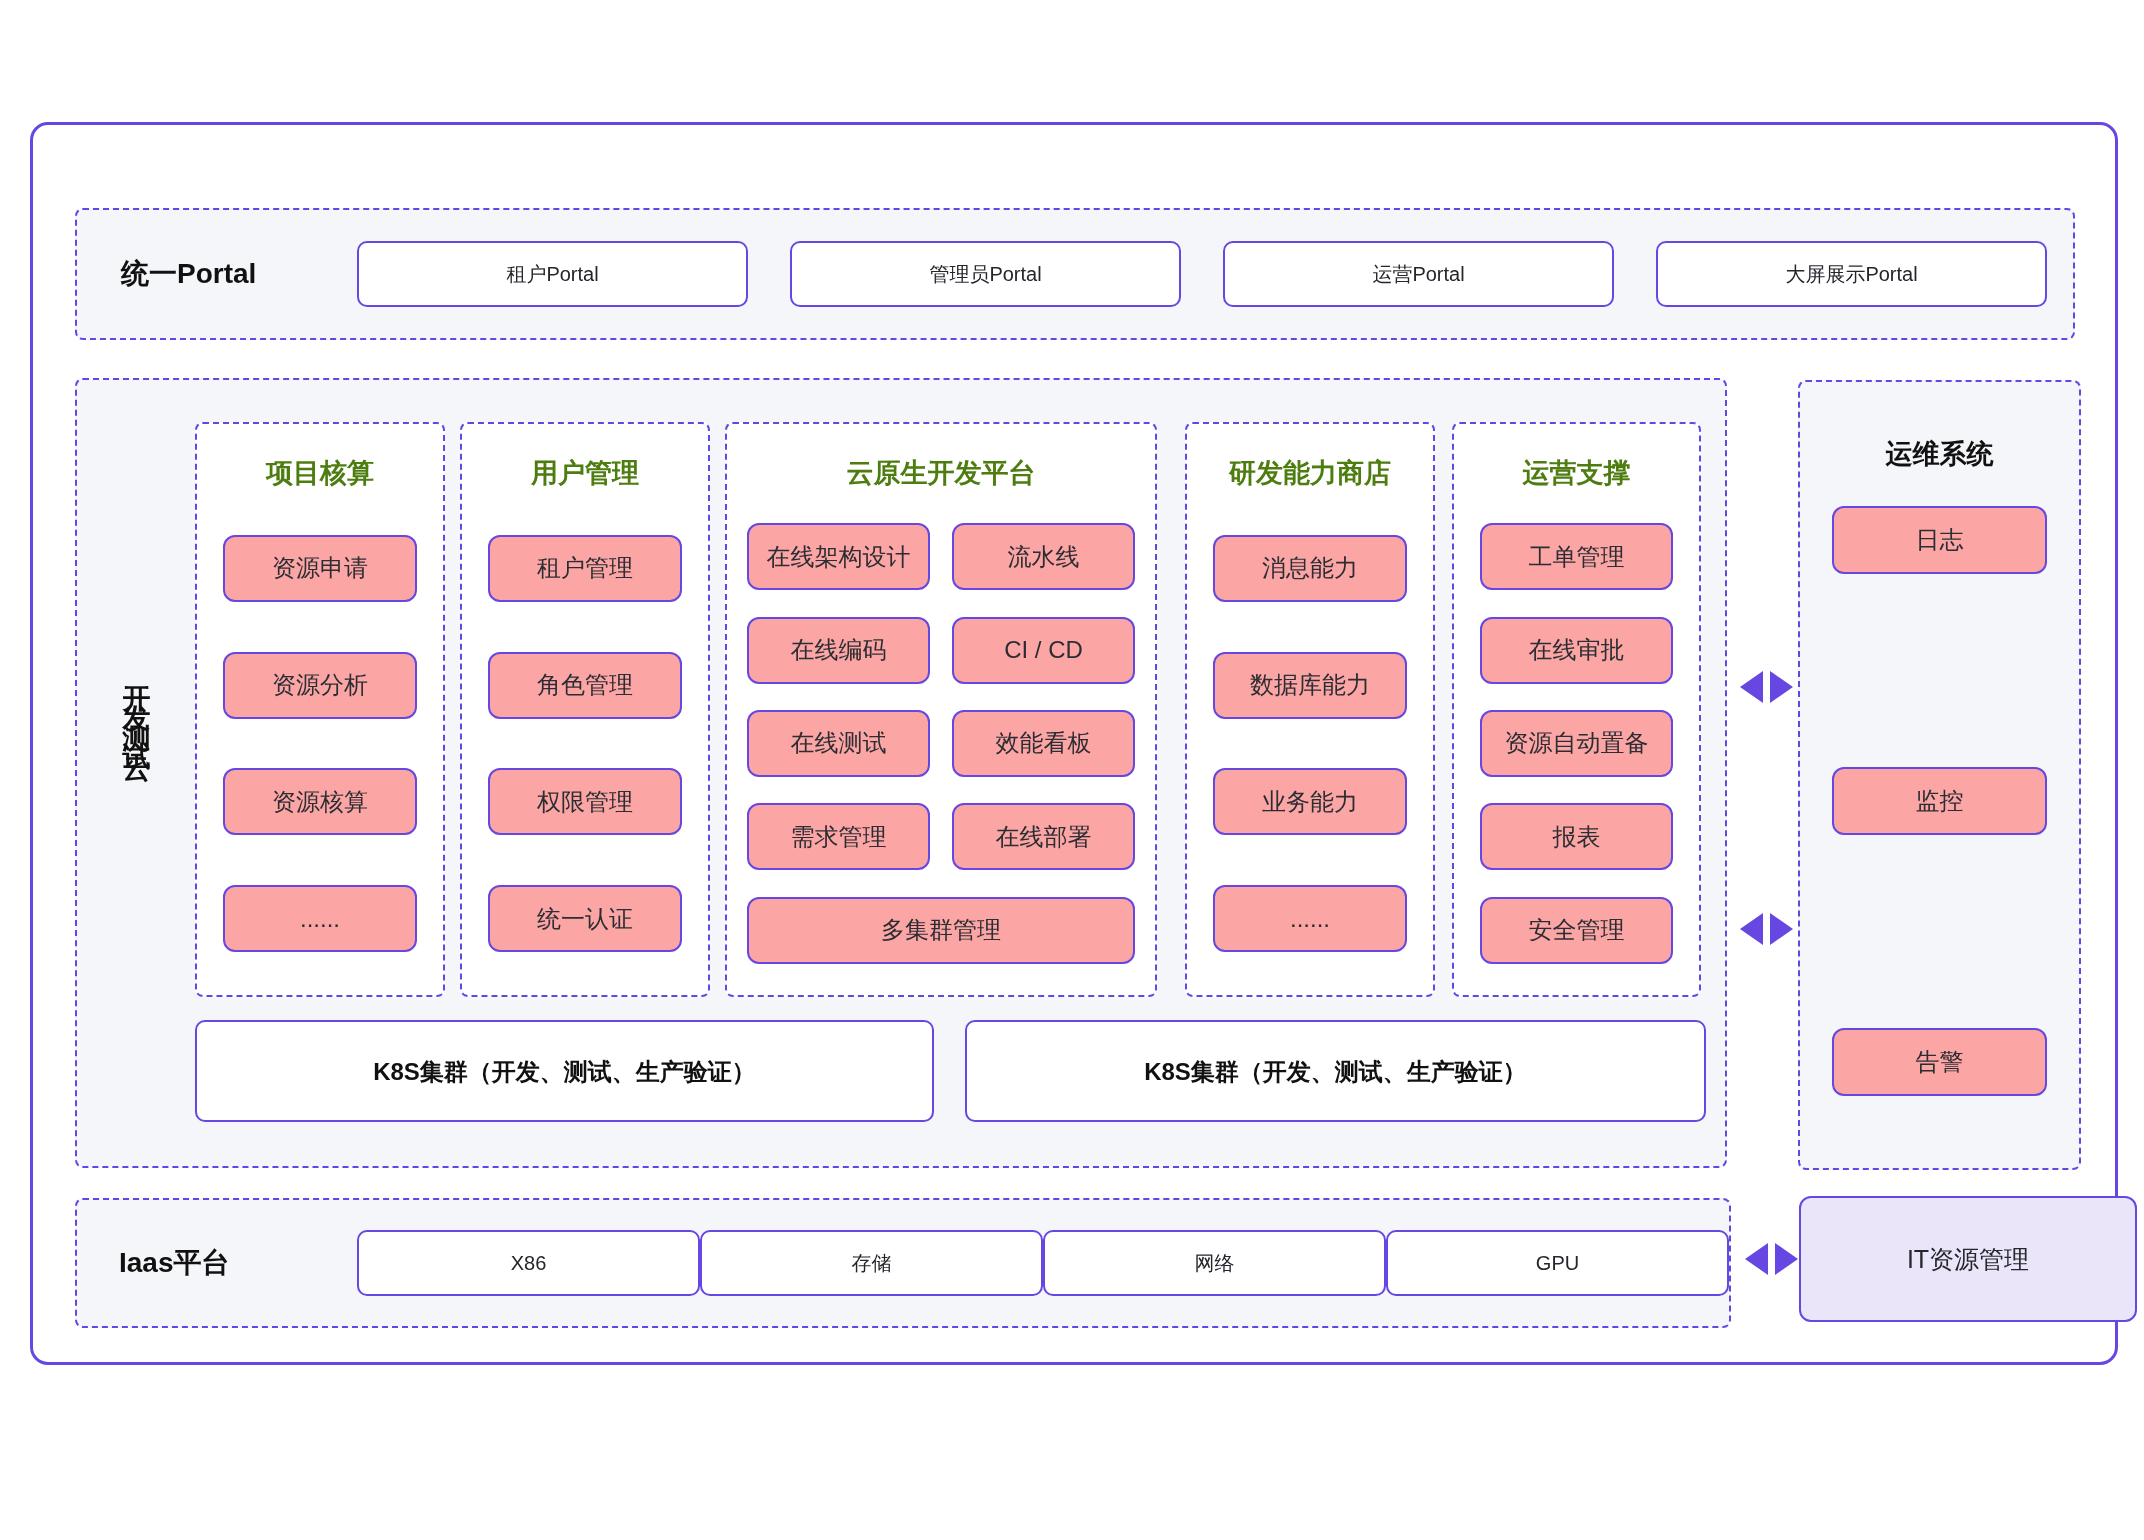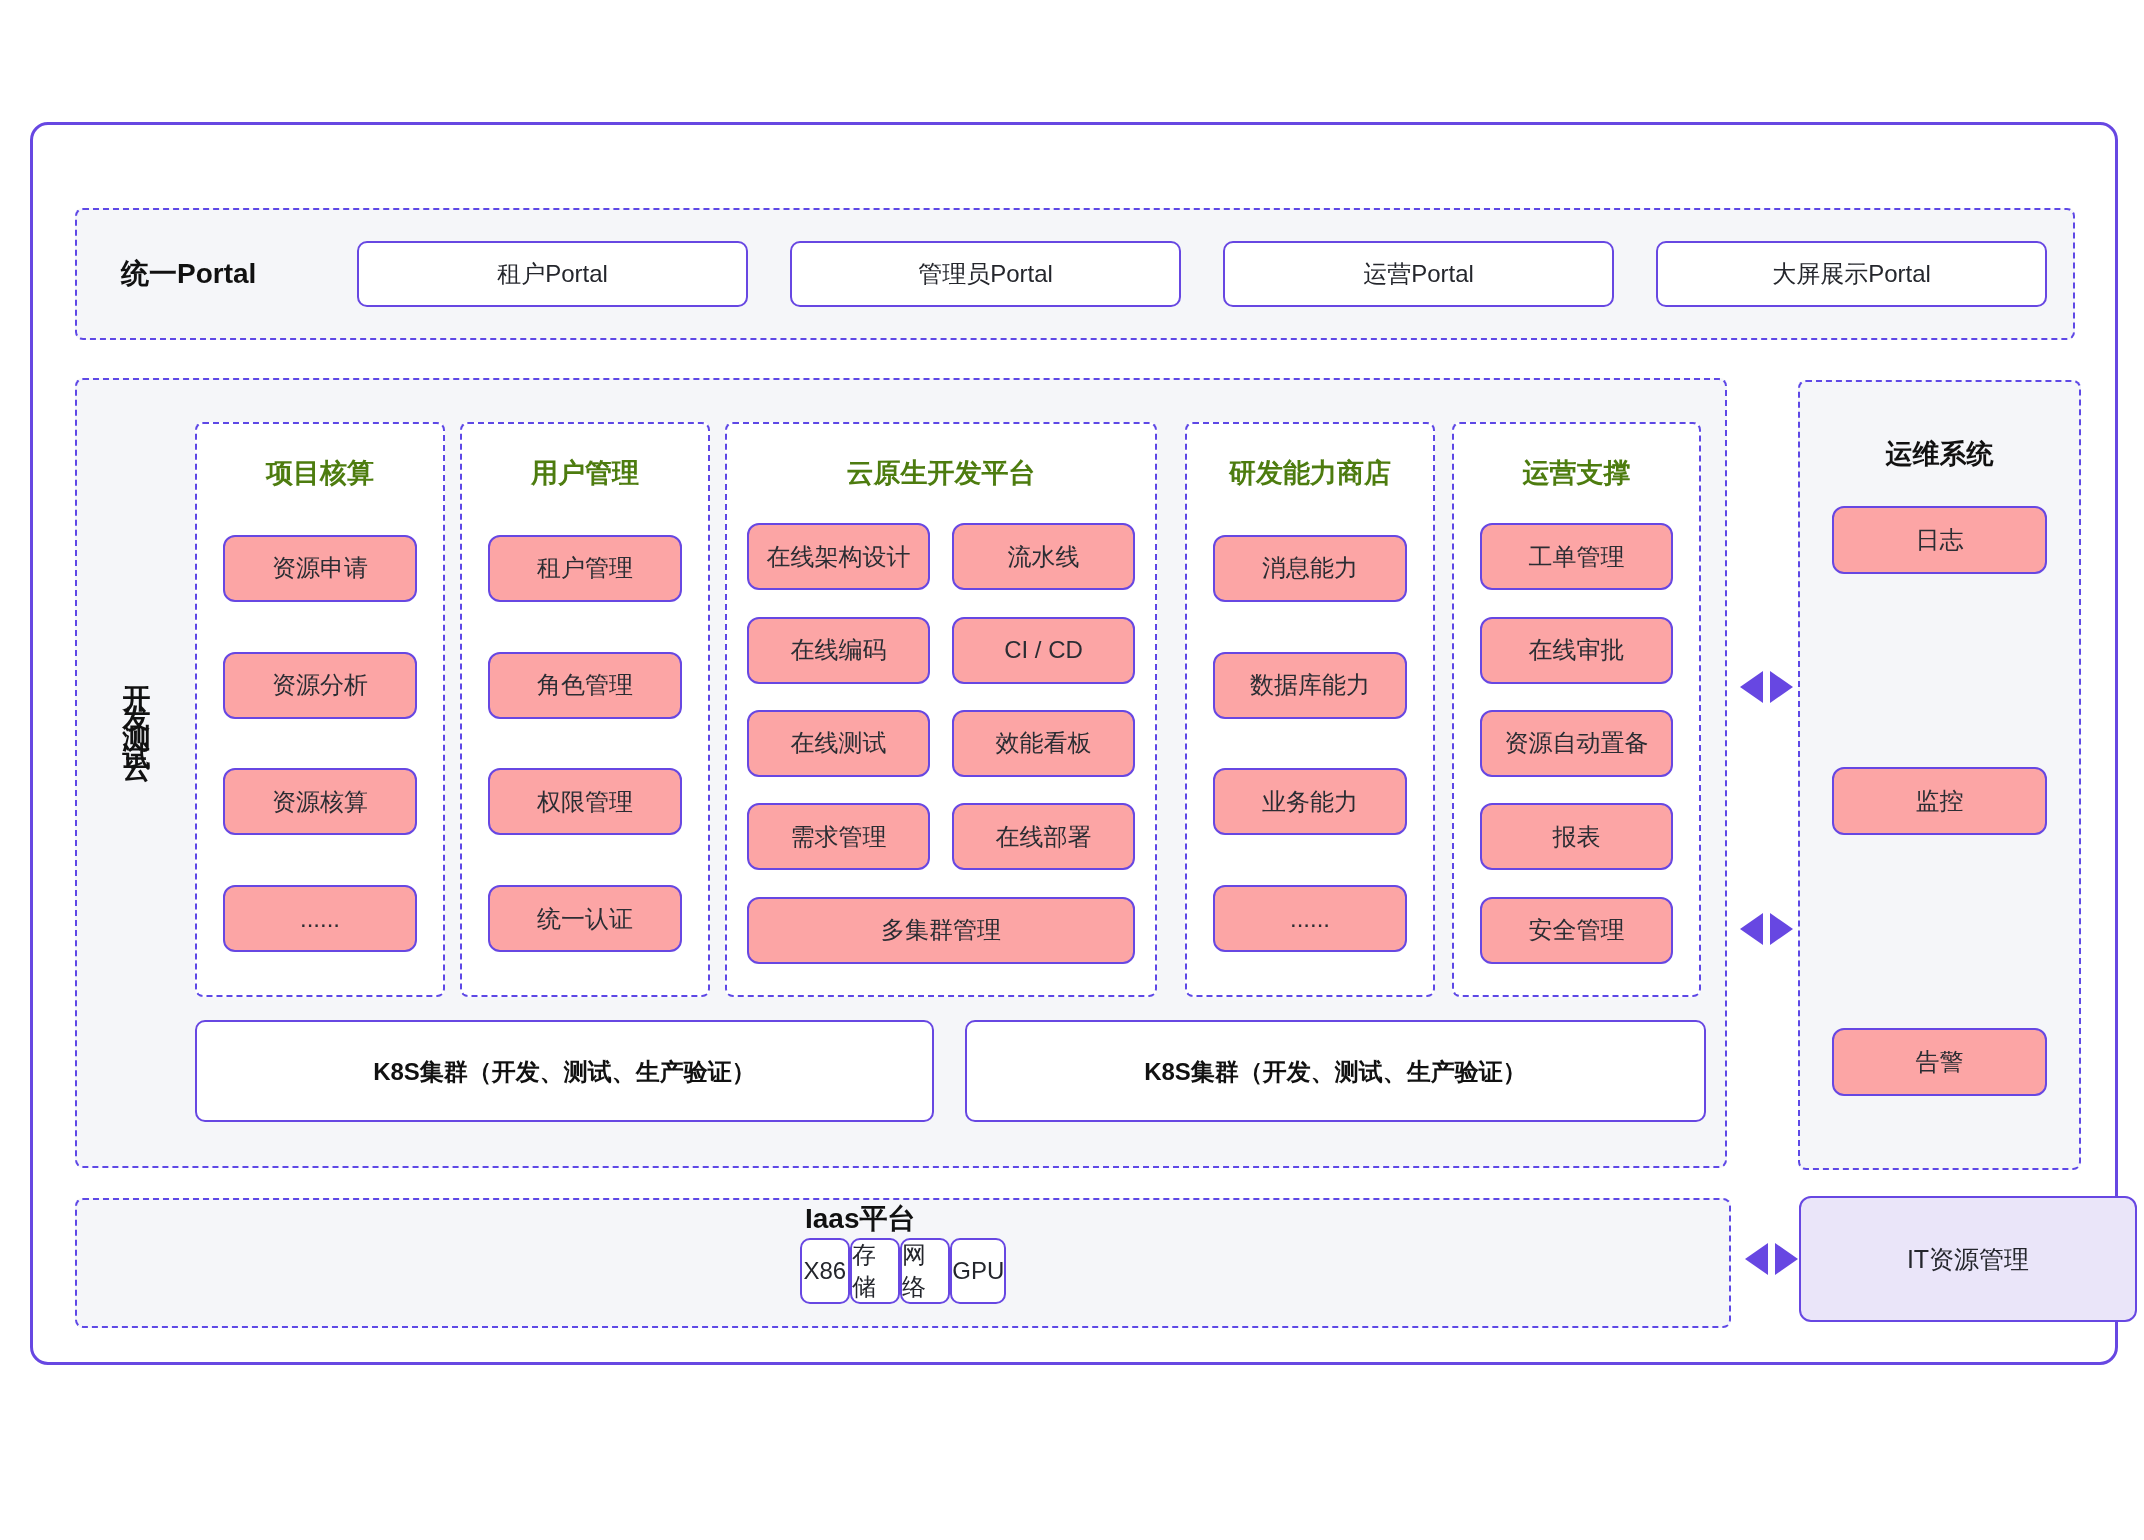--- a/index.html
+++ b/index.html
@@ -2,36 +2,36 @@
 <html><head>
 <meta charset="utf-8">
 <style>
   html,body{margin:0;padding:0;background:#ffffff;}
   body{width:2144px;height:1540px;position:relative;font-family:"Liberation Sans","DejaVu Sans",sans-serif;color:#1c1e24;}
   .outer{position:absolute;left:30px;top:122px;width:2082px;height:1237px;border:3px solid #6747E2;border-radius:18px;background:#ffffff;}
   .section{position:absolute;background:#f5f6f9;border:2px dashed #5E48E6;border-radius:8px;box-sizing:border-box;}
   .portal{left:42px;top:83px;width:2000px;height:132px;display:flex;align-items:center;}
   .portal-label{width:280px;padding-left:44px;box-sizing:border-box;font-size:28px;font-weight:bold;color:#111;}
   .portal-boxes{flex:1;display:flex;gap:42px;margin-right:26px;}
-  .wbox{background:#ffffff;border:2px solid #6747E2;border-radius:10px;display:flex;align-items:center;justify-content:center;font-size:24px;color:#24262c;box-sizing:border-box;}
+  .wbox{background:#ffffff;border:2px solid #6747E2;border-radius:10px;display:flex;align-items:center;justify-content:center;font-size:20px;color:#24262c;box-sizing:border-box;}
   .portal-boxes .wbox{flex:1;height:66px;}
   .devcloud{left:42px;top:253px;width:1652px;height:790px;}
   .vlabel{position:absolute;left:0;top:42px;width:118px;height:575px;display:flex;align-items:center;justify-content:center;writing-mode:vertical-rl;text-orientation:upright;font-size:28px;font-weight:bold;letter-spacing:18px;color:#111;}
   .col{position:absolute;top:42px;height:575px;background:#ffffff;border:2px dashed #5E48E6;border-radius:8px;box-sizing:border-box;display:flex;flex-direction:column;}
   .col-title{height:74px;display:flex;align-items:center;justify-content:center;font-size:27px;font-weight:bold;color:#4d7c0f;margin-top:12px;}
   .col-items{flex:1;display:flex;flex-direction:column;justify-content:space-around;padding:0 26px 18px;}
   .chip{background:#fca5a5;border:2px solid #6747E2;border-radius:12px;height:67px;display:flex;align-items:center;justify-content:center;font-size:24px;color:#2b2d33;box-sizing:border-box;}
   .chip-row{display:flex;gap:22px;}
   .chip-row .chip{flex:1;}
   .k8s{position:absolute;height:98px;background:#fff;border:2px solid #6747E2;border-radius:10px;display:flex;flex-direction:row;align-items:center;justify-content:center;font-size:24px;font-weight:bold;line-height:35px;color:#111;}
   .ops{left:1765px;top:255px;width:283px;height:790px;display:flex;flex-direction:column;}
   .ops-title{margin-top:54px;text-align:center;font-size:27px;font-weight:bold;color:#111;}
   .ops-items{flex:1;display:flex;flex-direction:column;justify-content:space-between;padding:34px 32px 72px;}
   .ops-items .chip{height:68px;}
-  .iaas{left:42px;top:1073px;width:1656px;height:130px;display:flex;align-items:center;flex-direction:column;}
+  .iaas{left:42px;top:1073px;width:1656px;height:130px;display:flex;align-items:center;}
   .iaas-label{width:280px;padding-left:42px;box-sizing:border-box;font-size:28px;font-weight:bold;color:#111;}
   .iaas-boxes{flex:1;display:flex;}
   .iaas-boxes .wbox{flex:1;height:66px;}
   .itbox{position:absolute;left:1766px;top:1071px;width:338px;height:126px;background:#EAE5F9;border:2px solid #6747E2;border-radius:12px;display:flex;align-items:center;justify-content:center;font-size:25px;color:#24262c;box-sizing:border-box;}
   .arrow-pair{position:absolute;display:flex;gap:7px;align-items:center;}
   .tri{width:0;height:0;border-top:16px solid transparent;border-bottom:16px solid transparent;}
   .tri-left{border-right:23px solid #6747E2;}
   .tri-right{border-left:23px solid #6747E2;}
   .ap1{left:1707px;top:546px;}
   .ap2{left:1707px;top:788px;}

